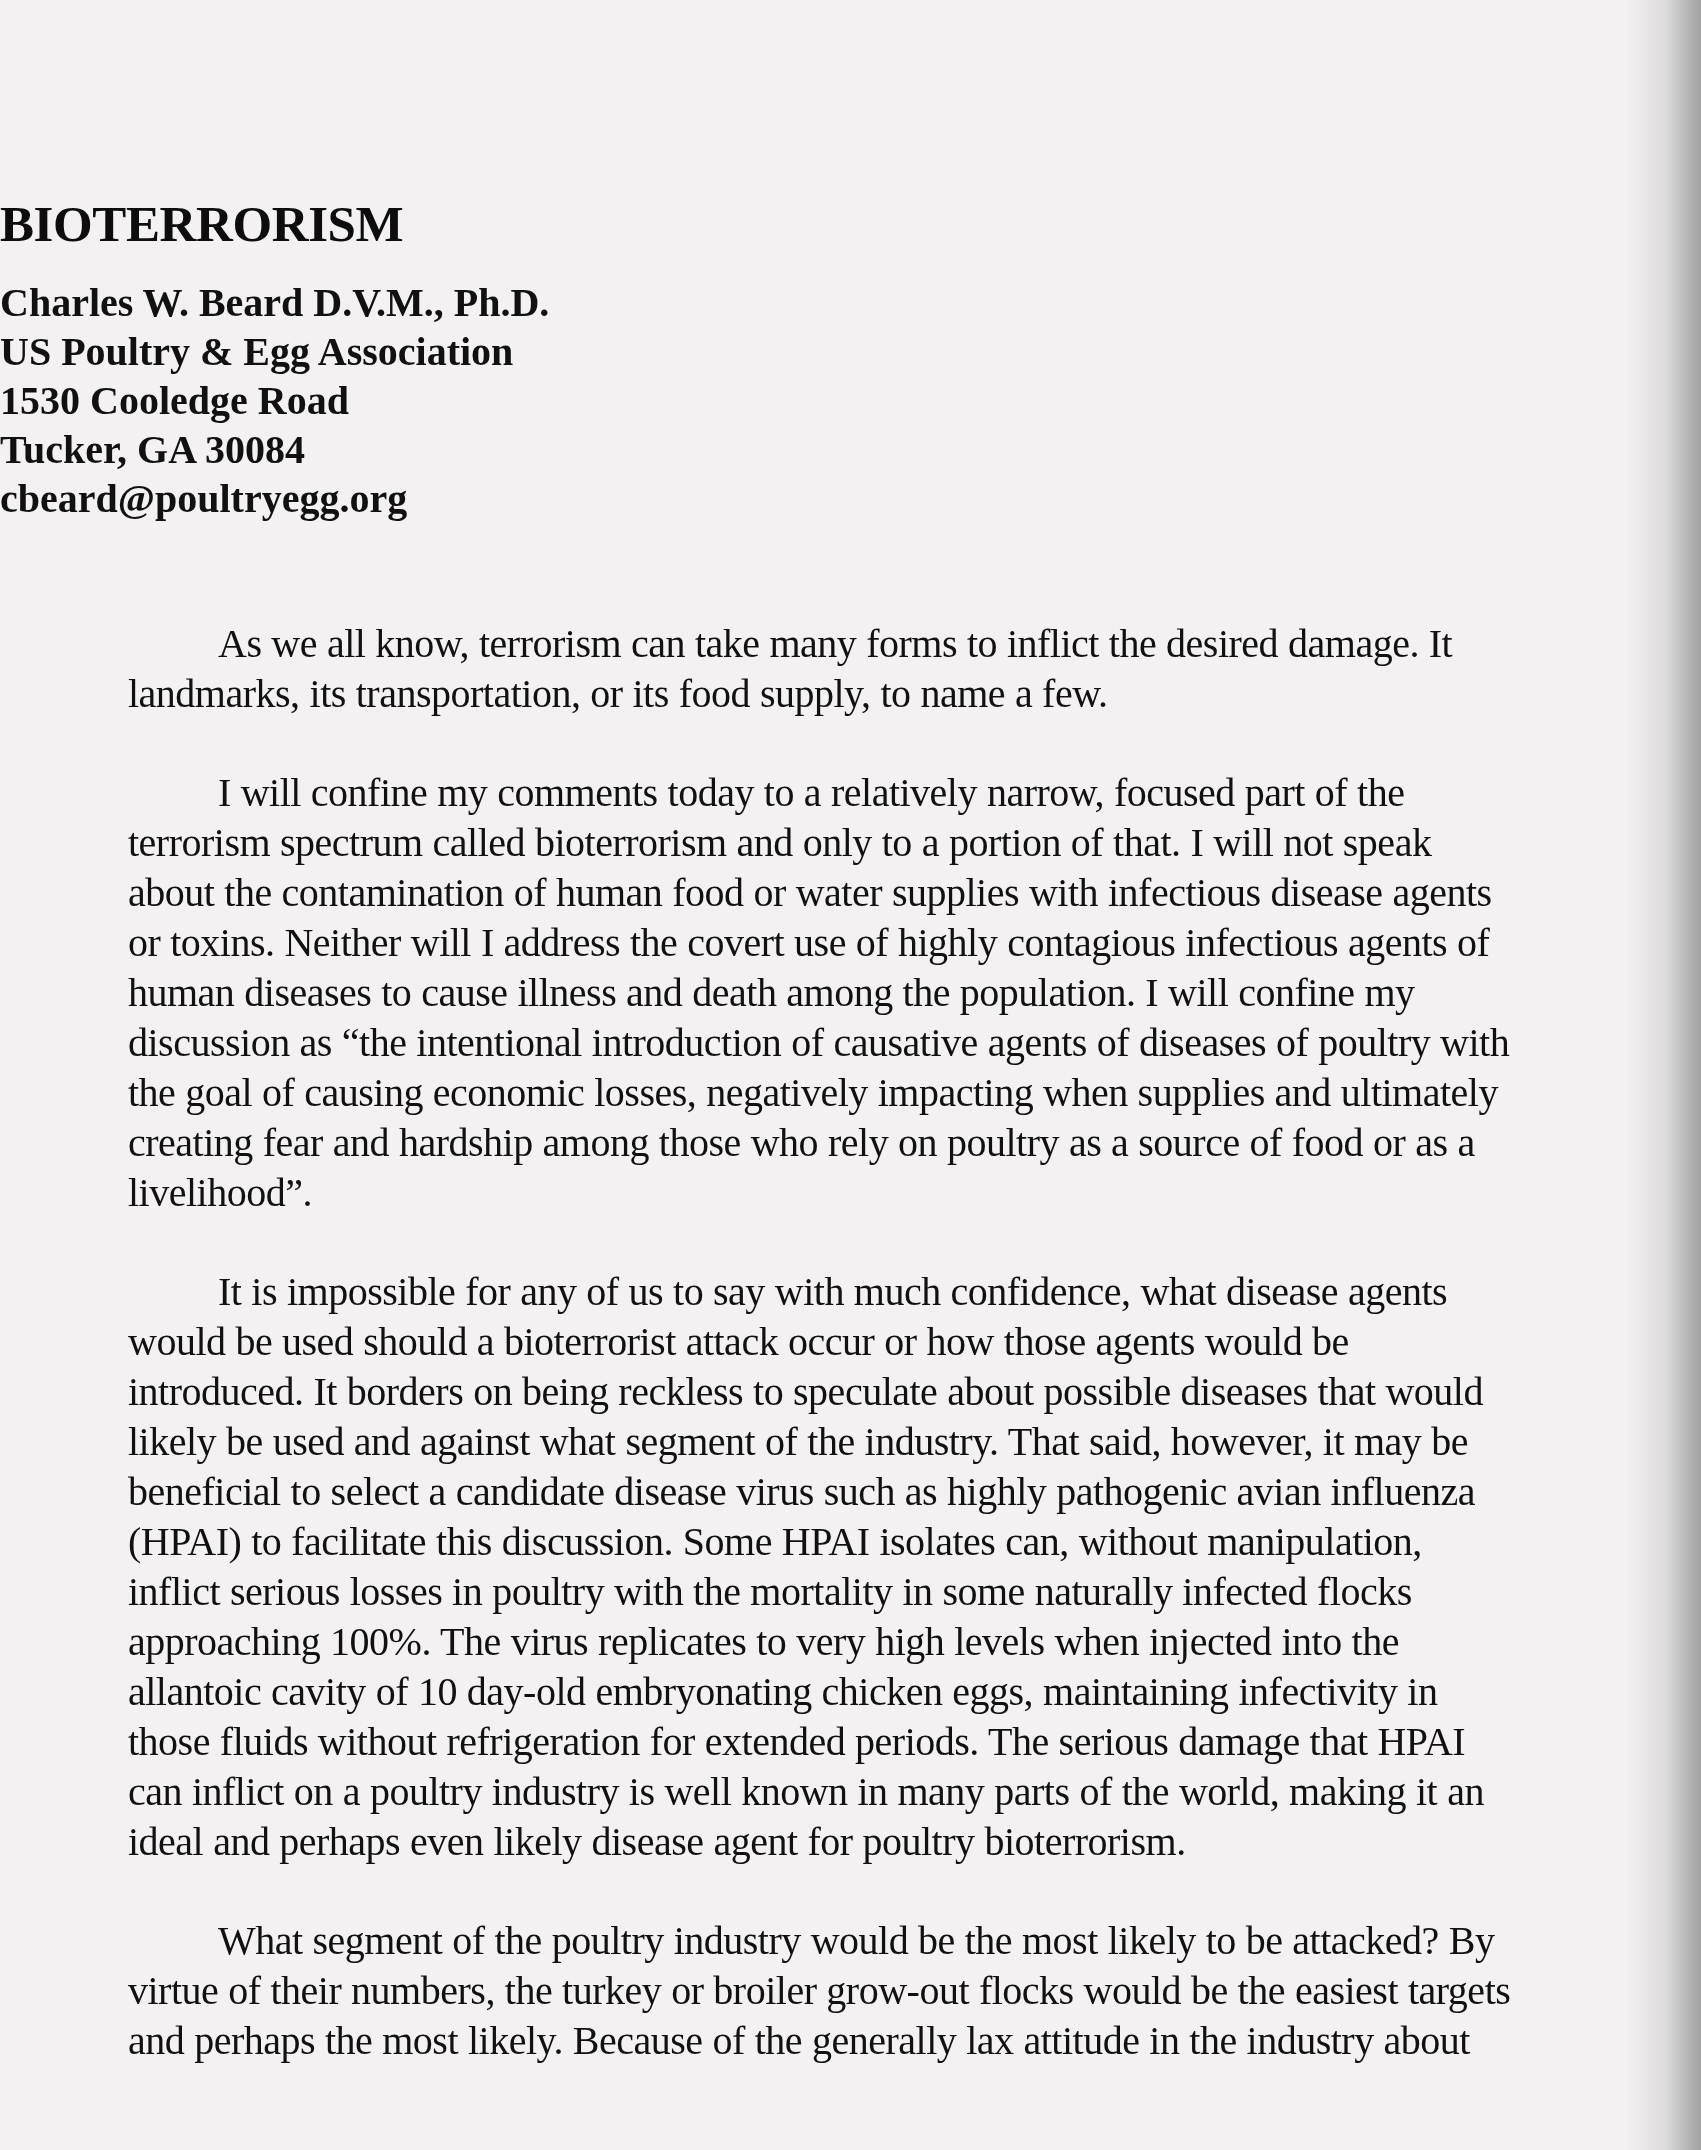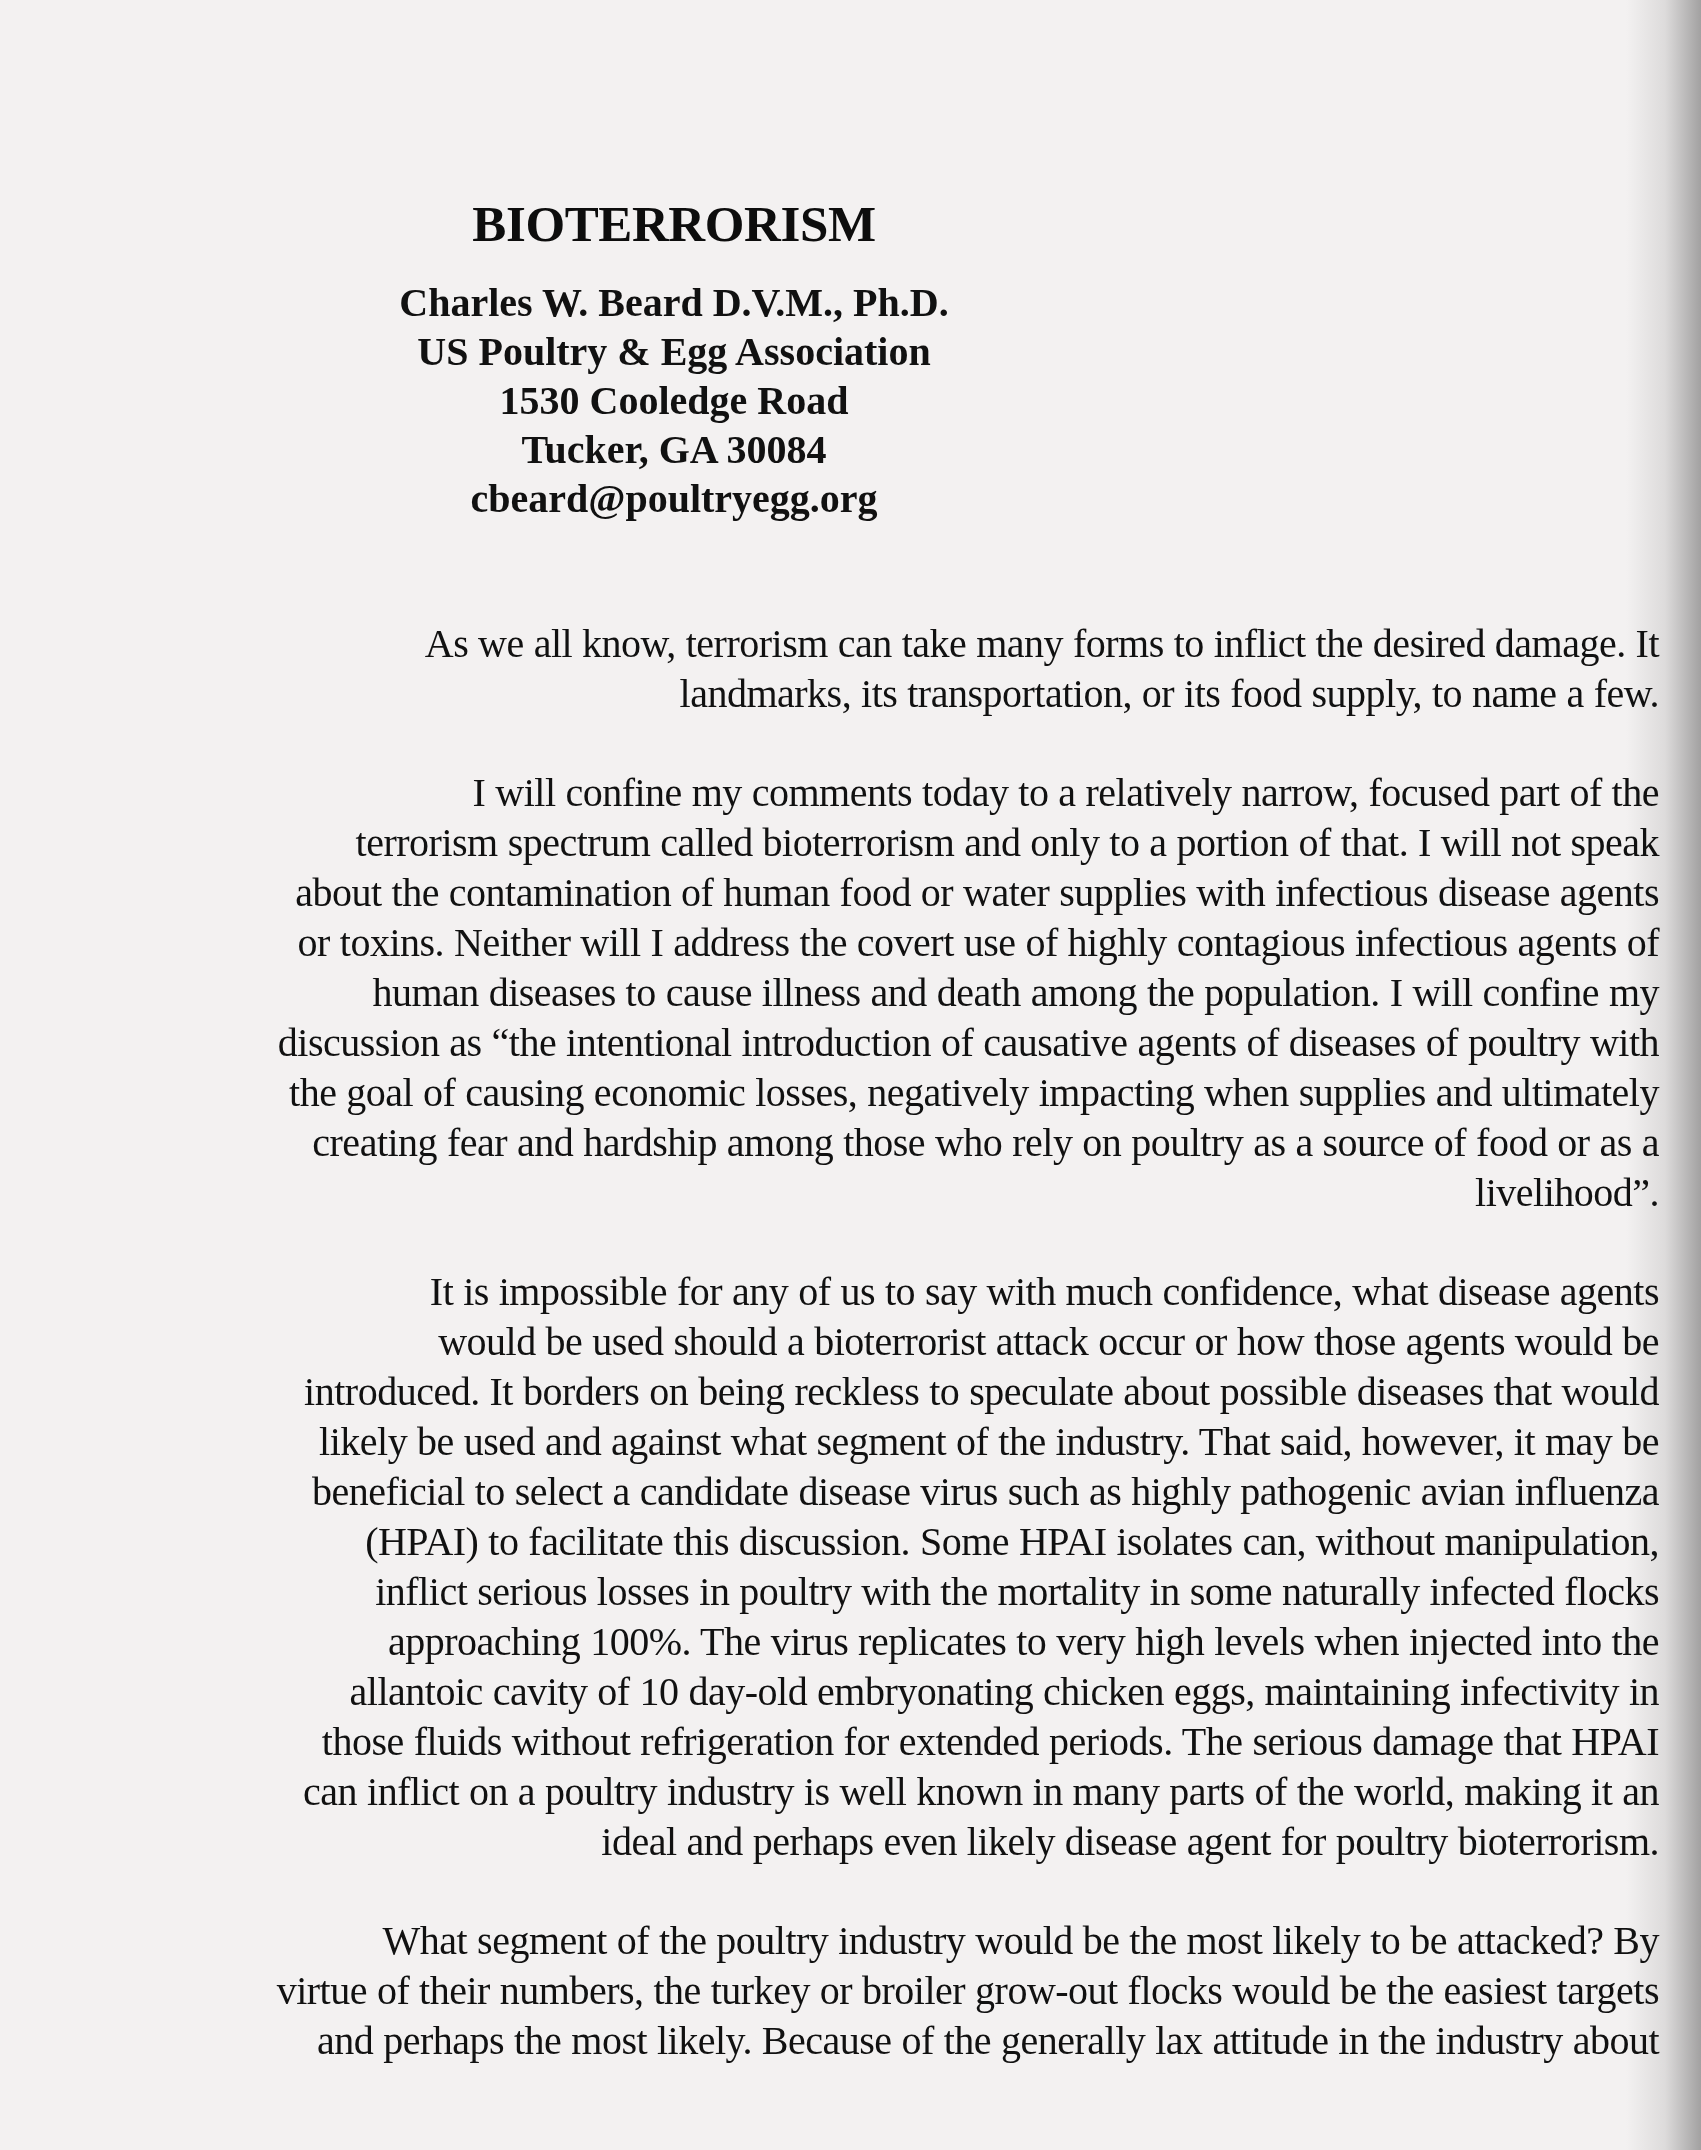--- a/index.html
+++ b/index.html
@@ -22,21 +22,21 @@
     height: 2764px;
     background:
       linear-gradient(to right, rgba(0,0,0,0) 0px, rgba(0,0,0,0) 1626px, rgba(120,120,120,0.18) 1665px, rgba(60,60,60,0.45) 1702px),
       #f3f1f1;
   }
   .header {
     position: absolute;
     left: 0;
     width: 1348px;
     top: 196px;
-    text-align: center;
+    text-align: left;
   }
   .title {
     font-family: "Liberation Serif", serif;
     font-weight: bold;
     font-size: 51px;
     line-height: 56px;
     margin: 0 0 26px 0;
     letter-spacing: -0.4px;
     color: #0d0d0d;
   }
@@ -51,21 +51,21 @@
     position: absolute;
     left: 128px;
     width: 1531px;
     top: 619px;
   }
   .para {
     font-size: 40px;
     line-height: 50px;
     text-indent: 90px;
     margin: 0 0 49px 0;
-    text-align: right;
+    text-align: left;
     color: #111;
     letter-spacing: -0.5px;
     word-spacing: 0.4px;
   }
   .para .ln {
     display: block;
     white-space: nowrap;
   }
   .para .ln.first {
     padding-left: 90px;

